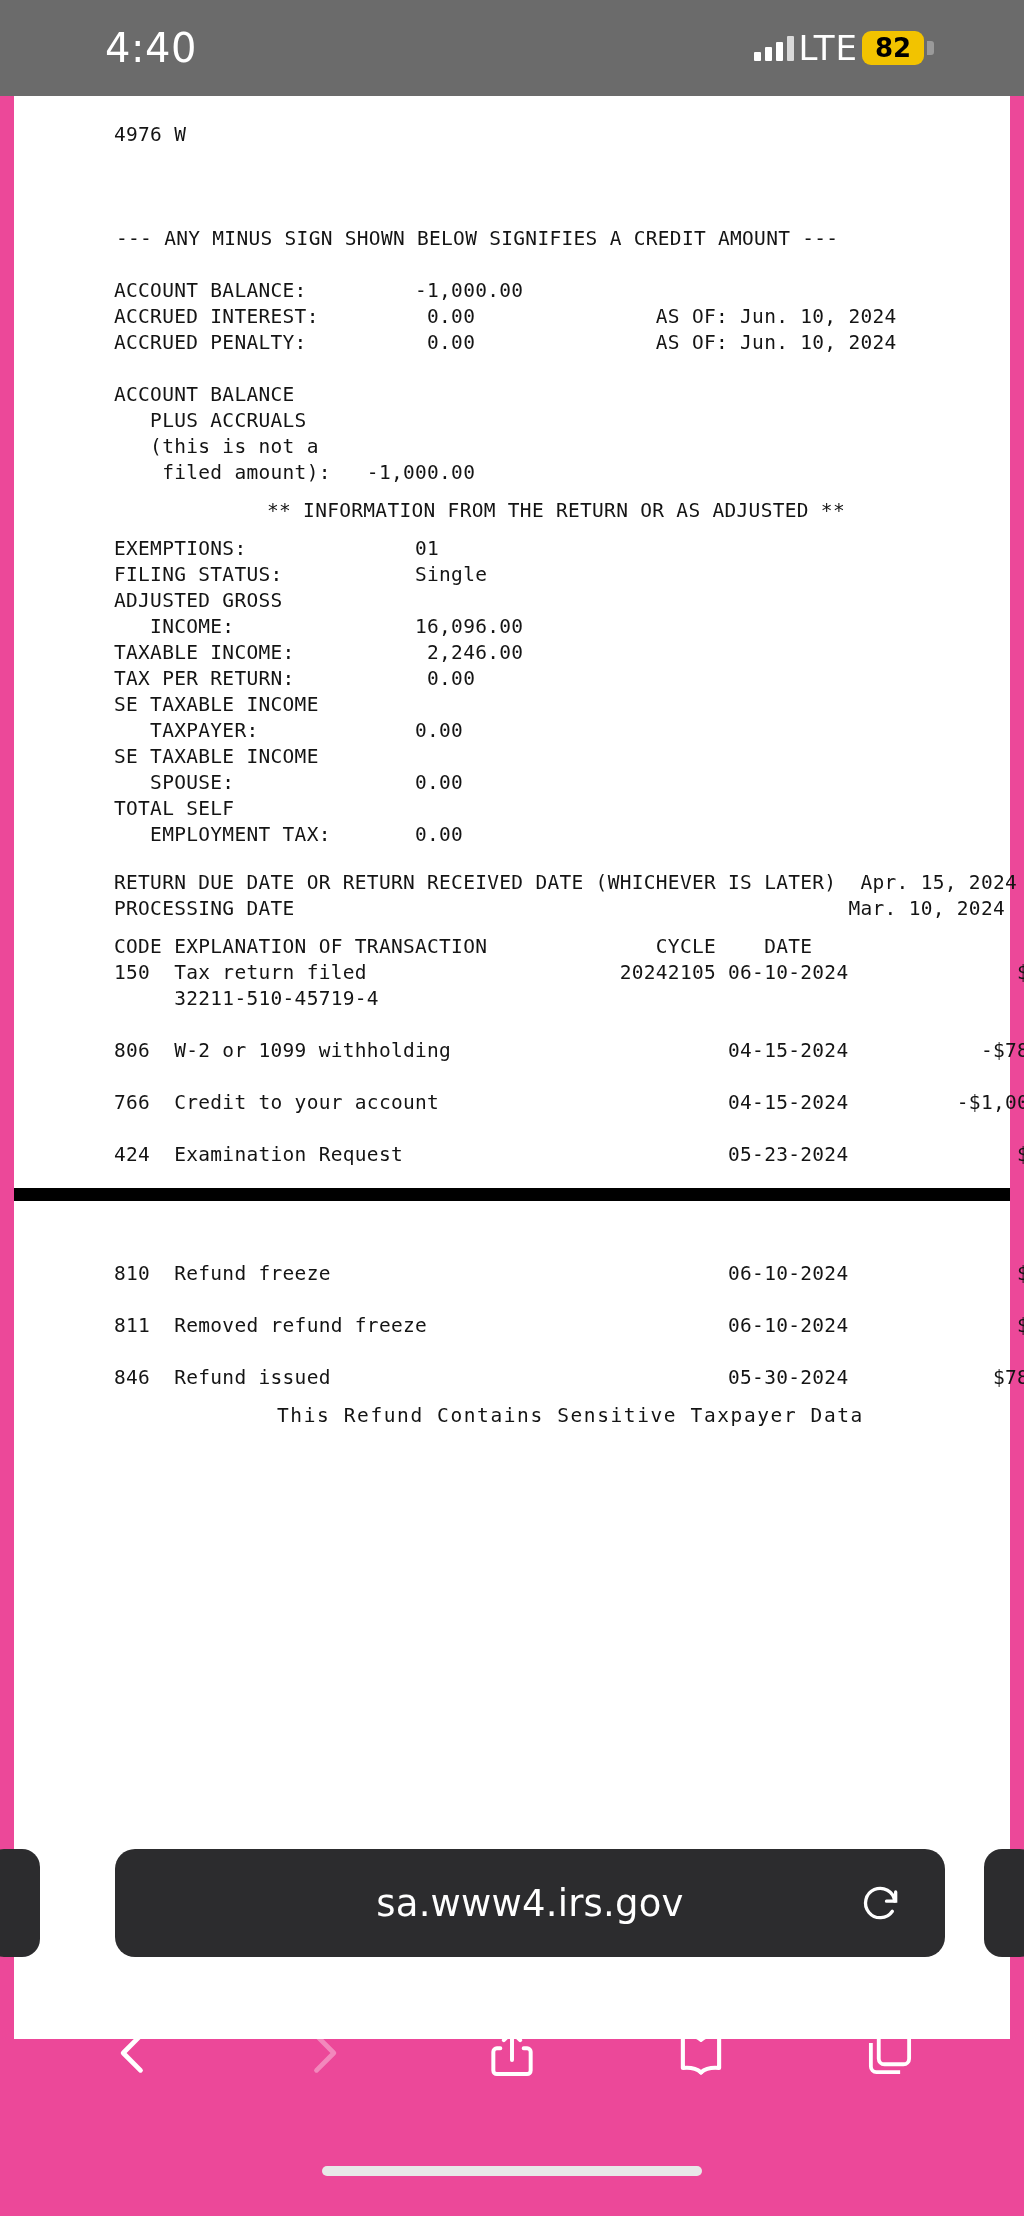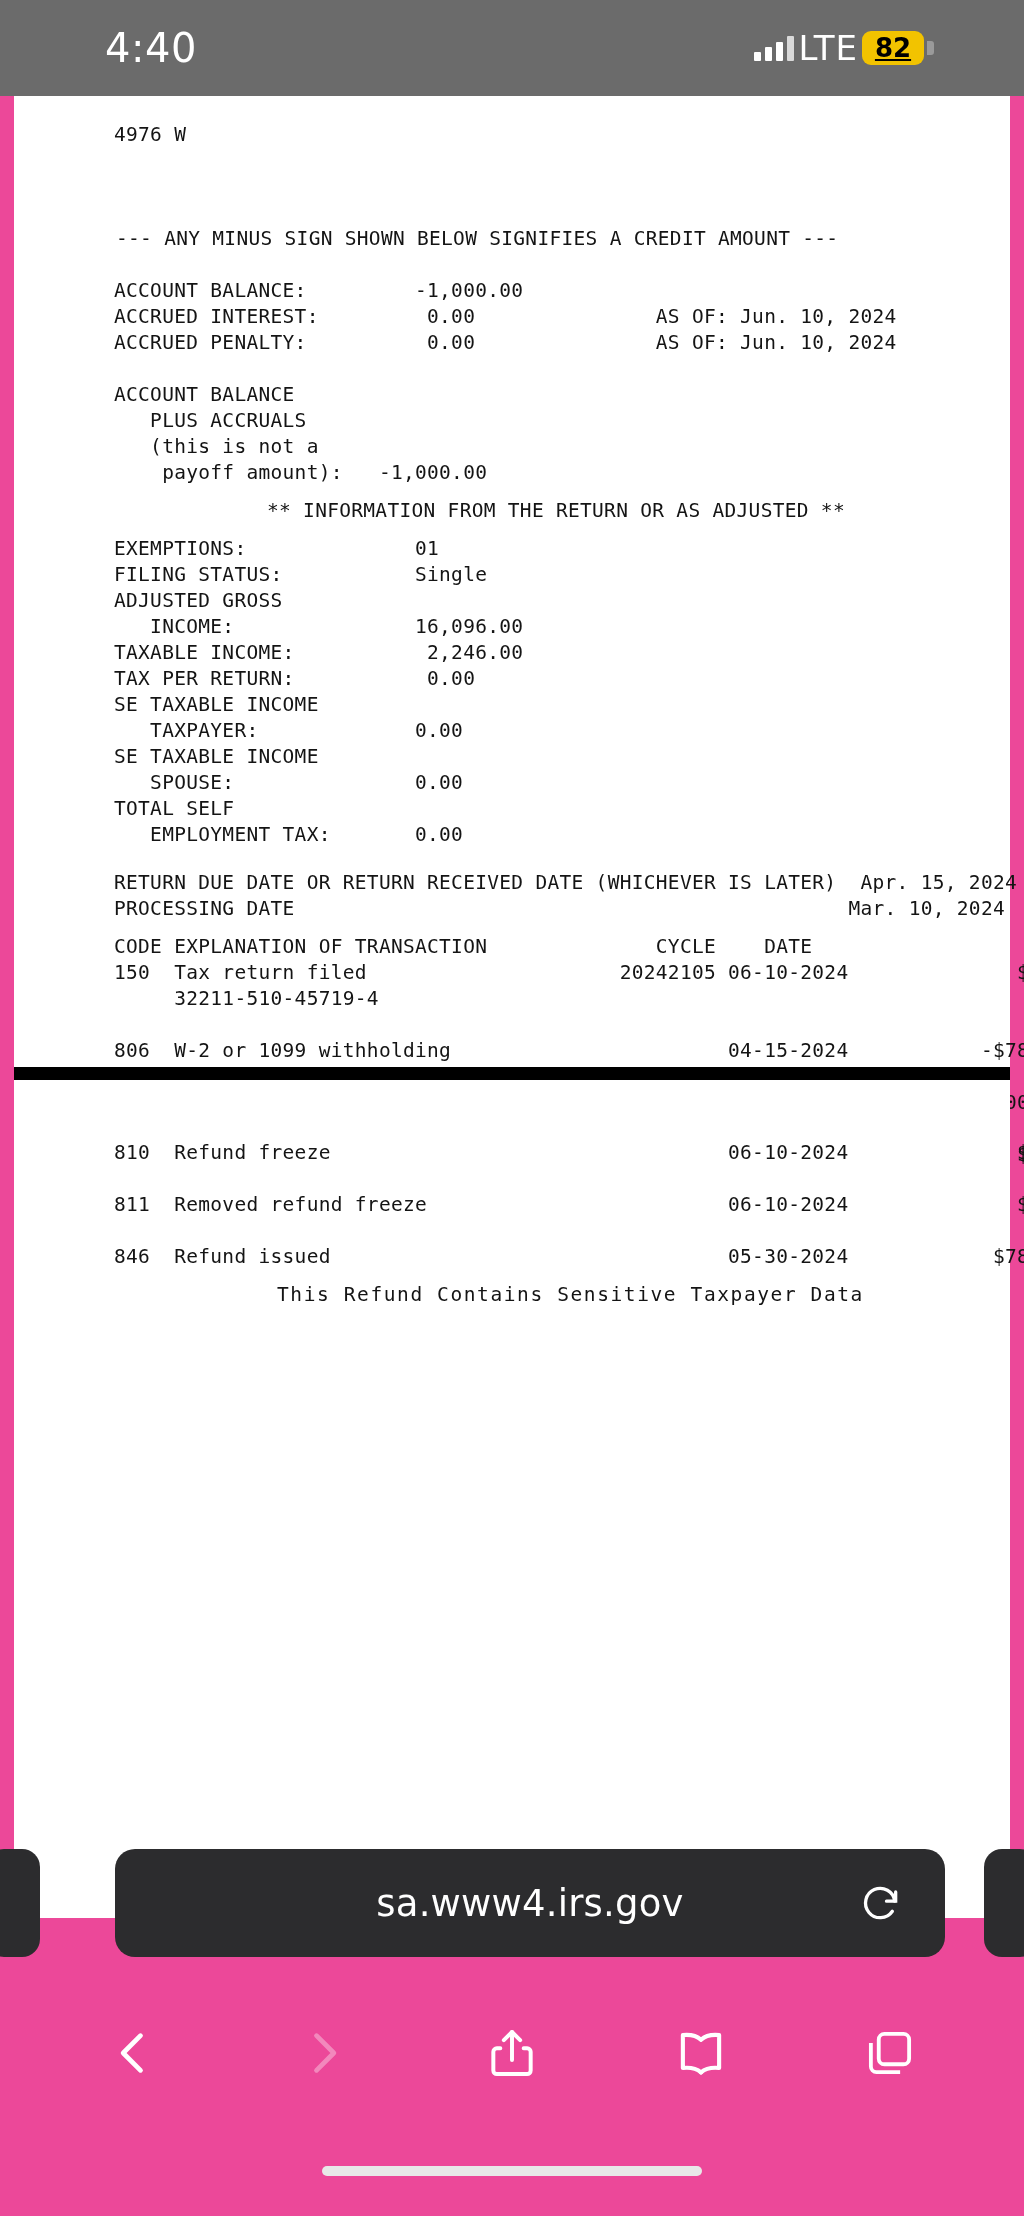--- a/index.html
+++ b/index.html
@@ -63,21 +63,20 @@
   .signal span:nth-child(4) { height: 25px; background: #d9d9d9; }
   .lte {
     color: #ffffff;
     font-size: 34px;
     letter-spacing: 1px;
     font-family: "DejaVu Sans", sans-serif;
   }
   .battery-wrap {
     display: flex;
     align-items: center;
-    text-decoration: underline;
   }
   .battery {
     width: 62px;
     height: 34px;
     background: #f2c300;
     border-radius: 9px;
     color: #000;
     font-size: 26px;
     font-weight: bold;
     display: flex;
@@ -101,21 +100,21 @@
     width: 996px;
   }
   .page {
     background: #ffffff;
     width: 996px;
     box-sizing: border-box;
     font-family: "DejaVu Sans Mono", monospace;
     color: #111;
     position: relative;
   }
-  .page1 { height: 971px; padding: 26px 0 0 0; }
+  .page1 { height: 1092px; padding: 26px 0 0 0; }
   .page-gap { height: 13px; background: #000; }
   .page2 { height: 838px; padding: 60px 0 0 0; }
 
   pre.doc {
     margin: 0;
     font-family: "DejaVu Sans Mono", monospace;
     font-size: 19.5px;
     line-height: 26px;
     letter-spacing: 0.3px;
     white-space: pre;
@@ -231,21 +230,21 @@
       <pre class="doc" style="height:78px"> </pre>
       <pre class="doc" style="padding-left:102px">--- ANY MINUS SIGN SHOWN BELOW SIGNIFIES A CREDIT AMOUNT ---</pre>
       <pre class="doc" style="height:26px"> </pre>
       <pre class="doc indent-left"><span>ACCOUNT BALANCE:         -1,000.00</span>
 <span>ACCRUED INTEREST:         0.00               AS OF: Jun. 10, 2024</span>
 <span>ACCRUED PENALTY:          0.00               AS OF: Jun. 10, 2024</span></pre>
       <pre class="doc" style="height:26px"> </pre>
       <pre class="doc indent-left"><span>ACCOUNT BALANCE</span>
 <span>   PLUS ACCRUALS</span>
 <span>   (this is not a</span>
-<span>    payoff amount):   -1,000.00</span></pre>
+<span>    filed amount):   -1,000.00</span></pre>
       <pre class="doc" style="height:12px"> </pre>
       <pre class="doc" style="padding-left:253px">** INFORMATION FROM THE RETURN OR AS ADJUSTED **</pre>
       <pre class="doc" style="height:12px"> </pre>
       <pre class="doc indent-left"><span>EXEMPTIONS:              01</span>
 <span>FILING STATUS:           Single</span>
 <span>ADJUSTED GROSS</span>
 <span>   INCOME:               16,096.00</span>
 <span>TAXABLE INCOME:           2,246.00</span>
 <span>TAX PER RETURN:           0.00</span>
 <span>SE TAXABLE INCOME</span>

